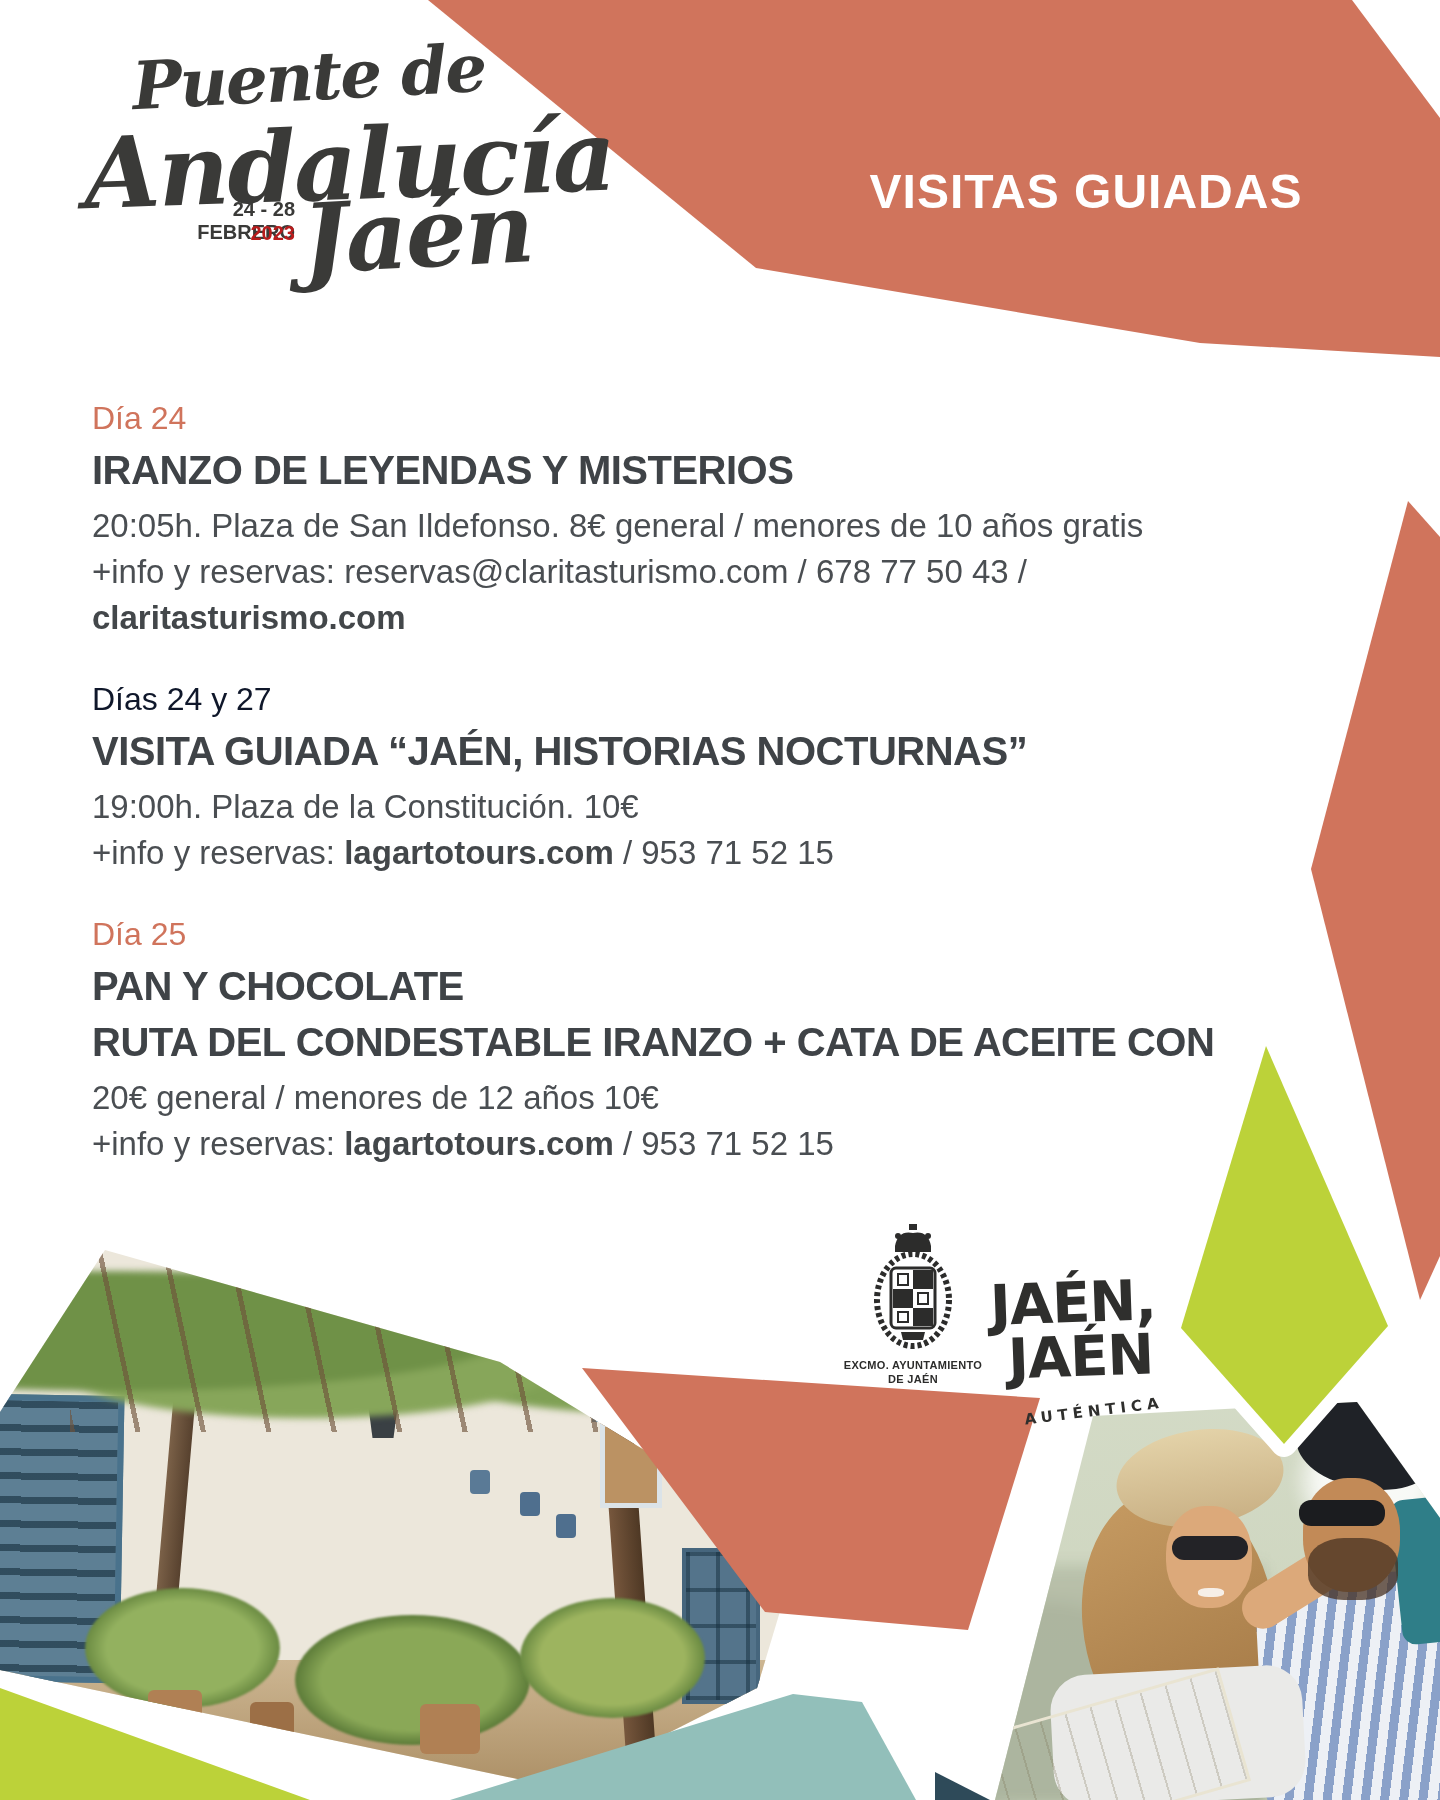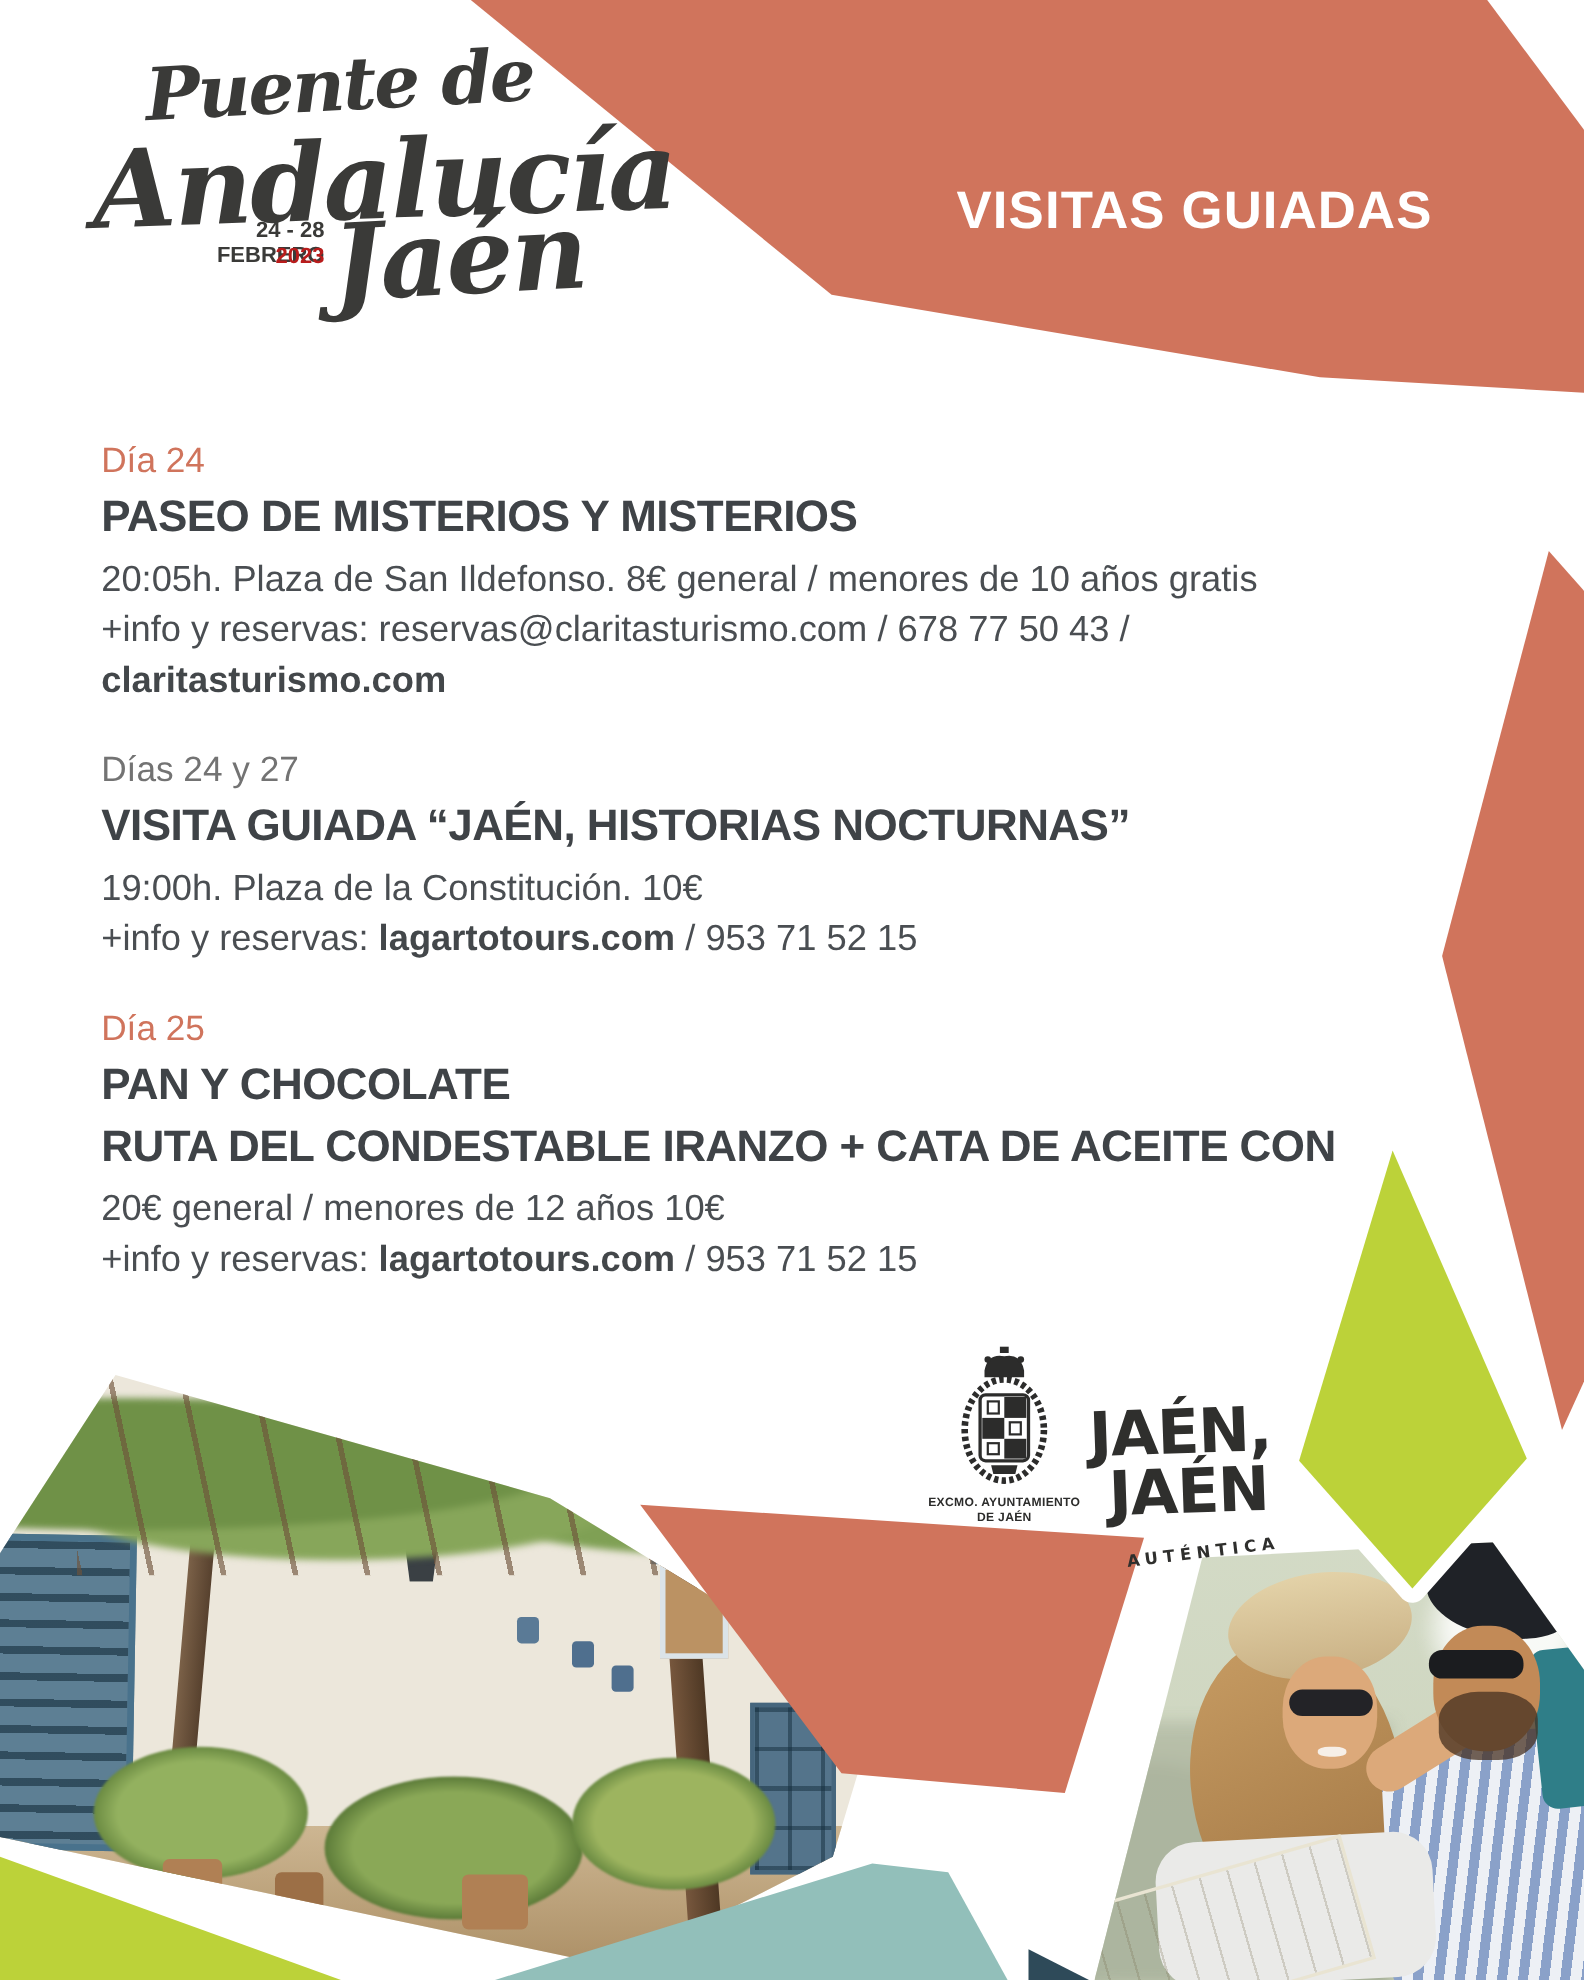--- a/index.html
+++ b/index.html
@@ -131,27 +131,27 @@
     <div class="abs script logo-w3">Jaén</div>
     <div class="abs logo-dates">24 - 28 FEBRERO</div>
     <div class="abs logo-year">2023</div>
   </div>
 
   <div class="abs banner-title">VISITAS GUIADAS</div>
 
   <div class="abs events">
       <div class="event">
         <div class="event-day" style="color: rgb(208, 116, 92);">Día 24</div>
-        <div class="event-title">PASEO DE MISTERIOS Y MISTERIOS</div>
+        <div class="event-title">IRANZO DE LEYENDAS Y MISTERIOS</div>
         <div class="event-line"><span>20:05h. Plaza de San Ildefonso. 8€ general / menores de 10 años gratis</span></div>
         <div class="event-line"><span>+info y reservas: reservas@claritasturismo.com / 678 77 50 43 /</span></div>
         <div class="event-line"><span class="b">claritasturismo.com</span></div>
       </div>
       <div class="event">
-        <div class="event-day" style="color: #737373;">Días 24 y 27</div>
+        <div class="event-day" style="color: #0f172a;">Días 24 y 27</div>
         <div class="event-title">VISITA GUIADA “JAÉN, HISTORIAS NOCTURNAS”</div>
         <div class="event-line"><span>19:00h. Plaza de la Constitución. 10€</span></div>
         <div class="event-line"><span>+info y reservas: </span><span class="b">lagartotours.com</span><span> / 953 71 52 15</span></div>
       </div>
       <div class="event">
         <div class="event-day" style="color: rgb(208, 116, 92);">Día 25</div>
         <div class="event-title">PAN Y CHOCOLATE</div>
         <div class="event-title">RUTA DEL CONDESTABLE IRANZO + CATA DE ACEITE CON</div>
         <div class="event-line"><span>20€ general / menores de 12 años 10€</span></div>
         <div class="event-line"><span>+info y reservas: </span><span class="b">lagartotours.com</span><span> / 953 71 52 15</span></div>

